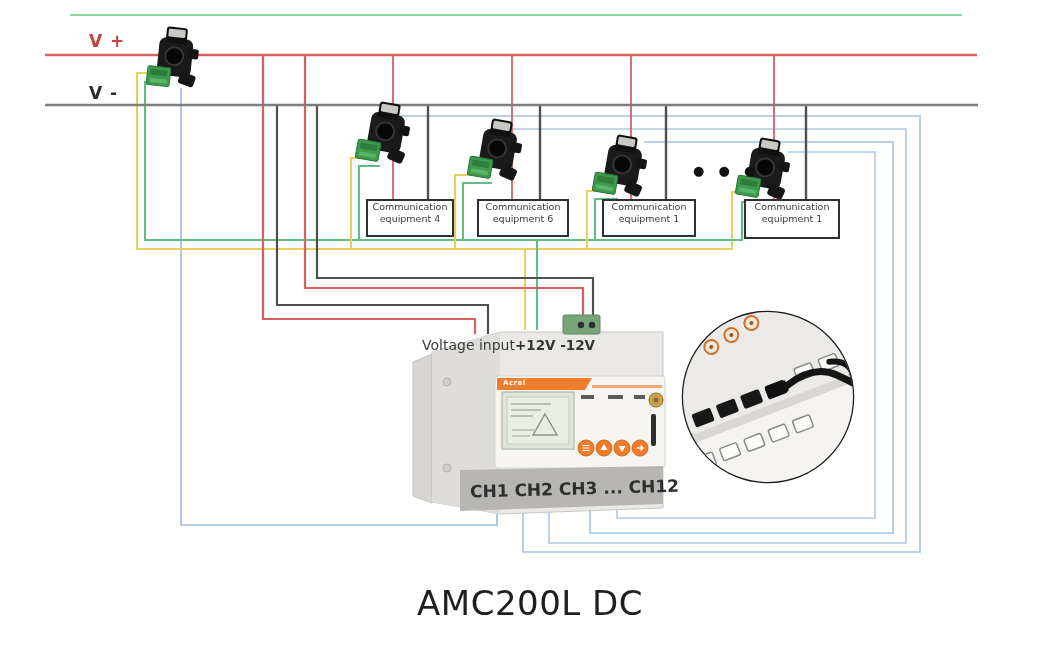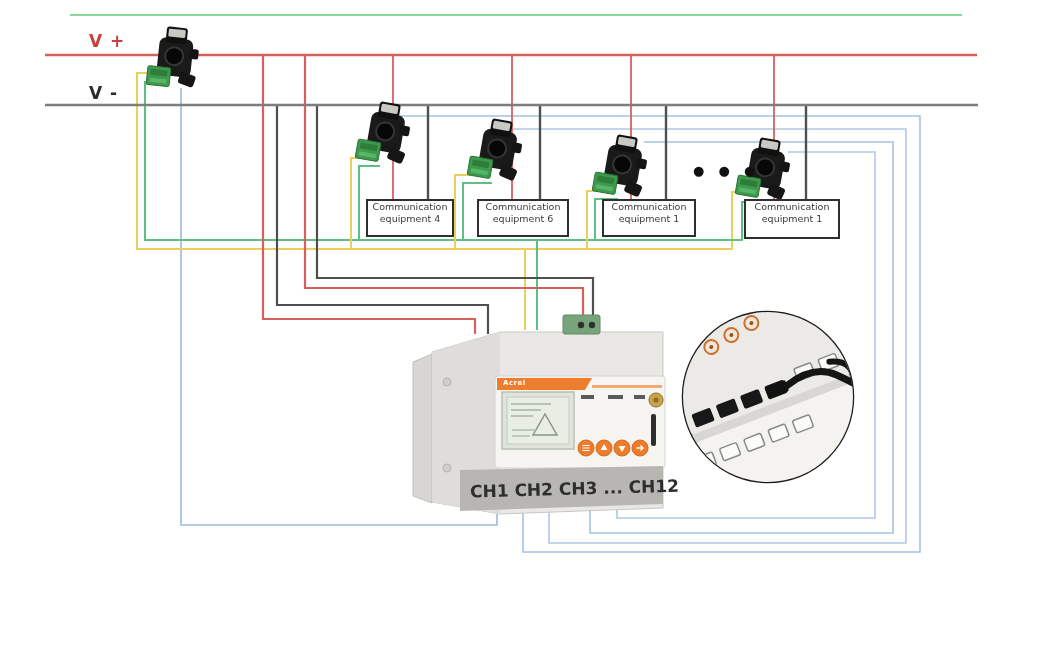--- a/index.html
+++ b/index.html
@@ -197,18 +197,22 @@
     <span>Communication</span>
     <span>equipment 1</span>
   </div>
   <div class="comm-box" style="left:744px;top:199px;width:92px;height:36px;">
     <span>Communication</span>
     <span>equipment 1</span>
   </div>
 
   <div class="abs dots" style="left:693px;top:163px;">● ● ●</div>
 
+  <div class="abs dev-top-text" style="left:422px;top:337px;">
+    <span>Voltage input</span><b>+12V -12V</b>
+  </div>
 
   <div class="abs brand" style="left:503px;top:379px;">Acrel</div>
 
   <div class="abs ch-label" style="left:470px;top:479px;">CH1 CH2 CH3 ... CH12</div>
 
+  <div class="abs title" style="left:340px;top:583px;">AMC200L DC</div>
 </div>
 
 </body></html>

